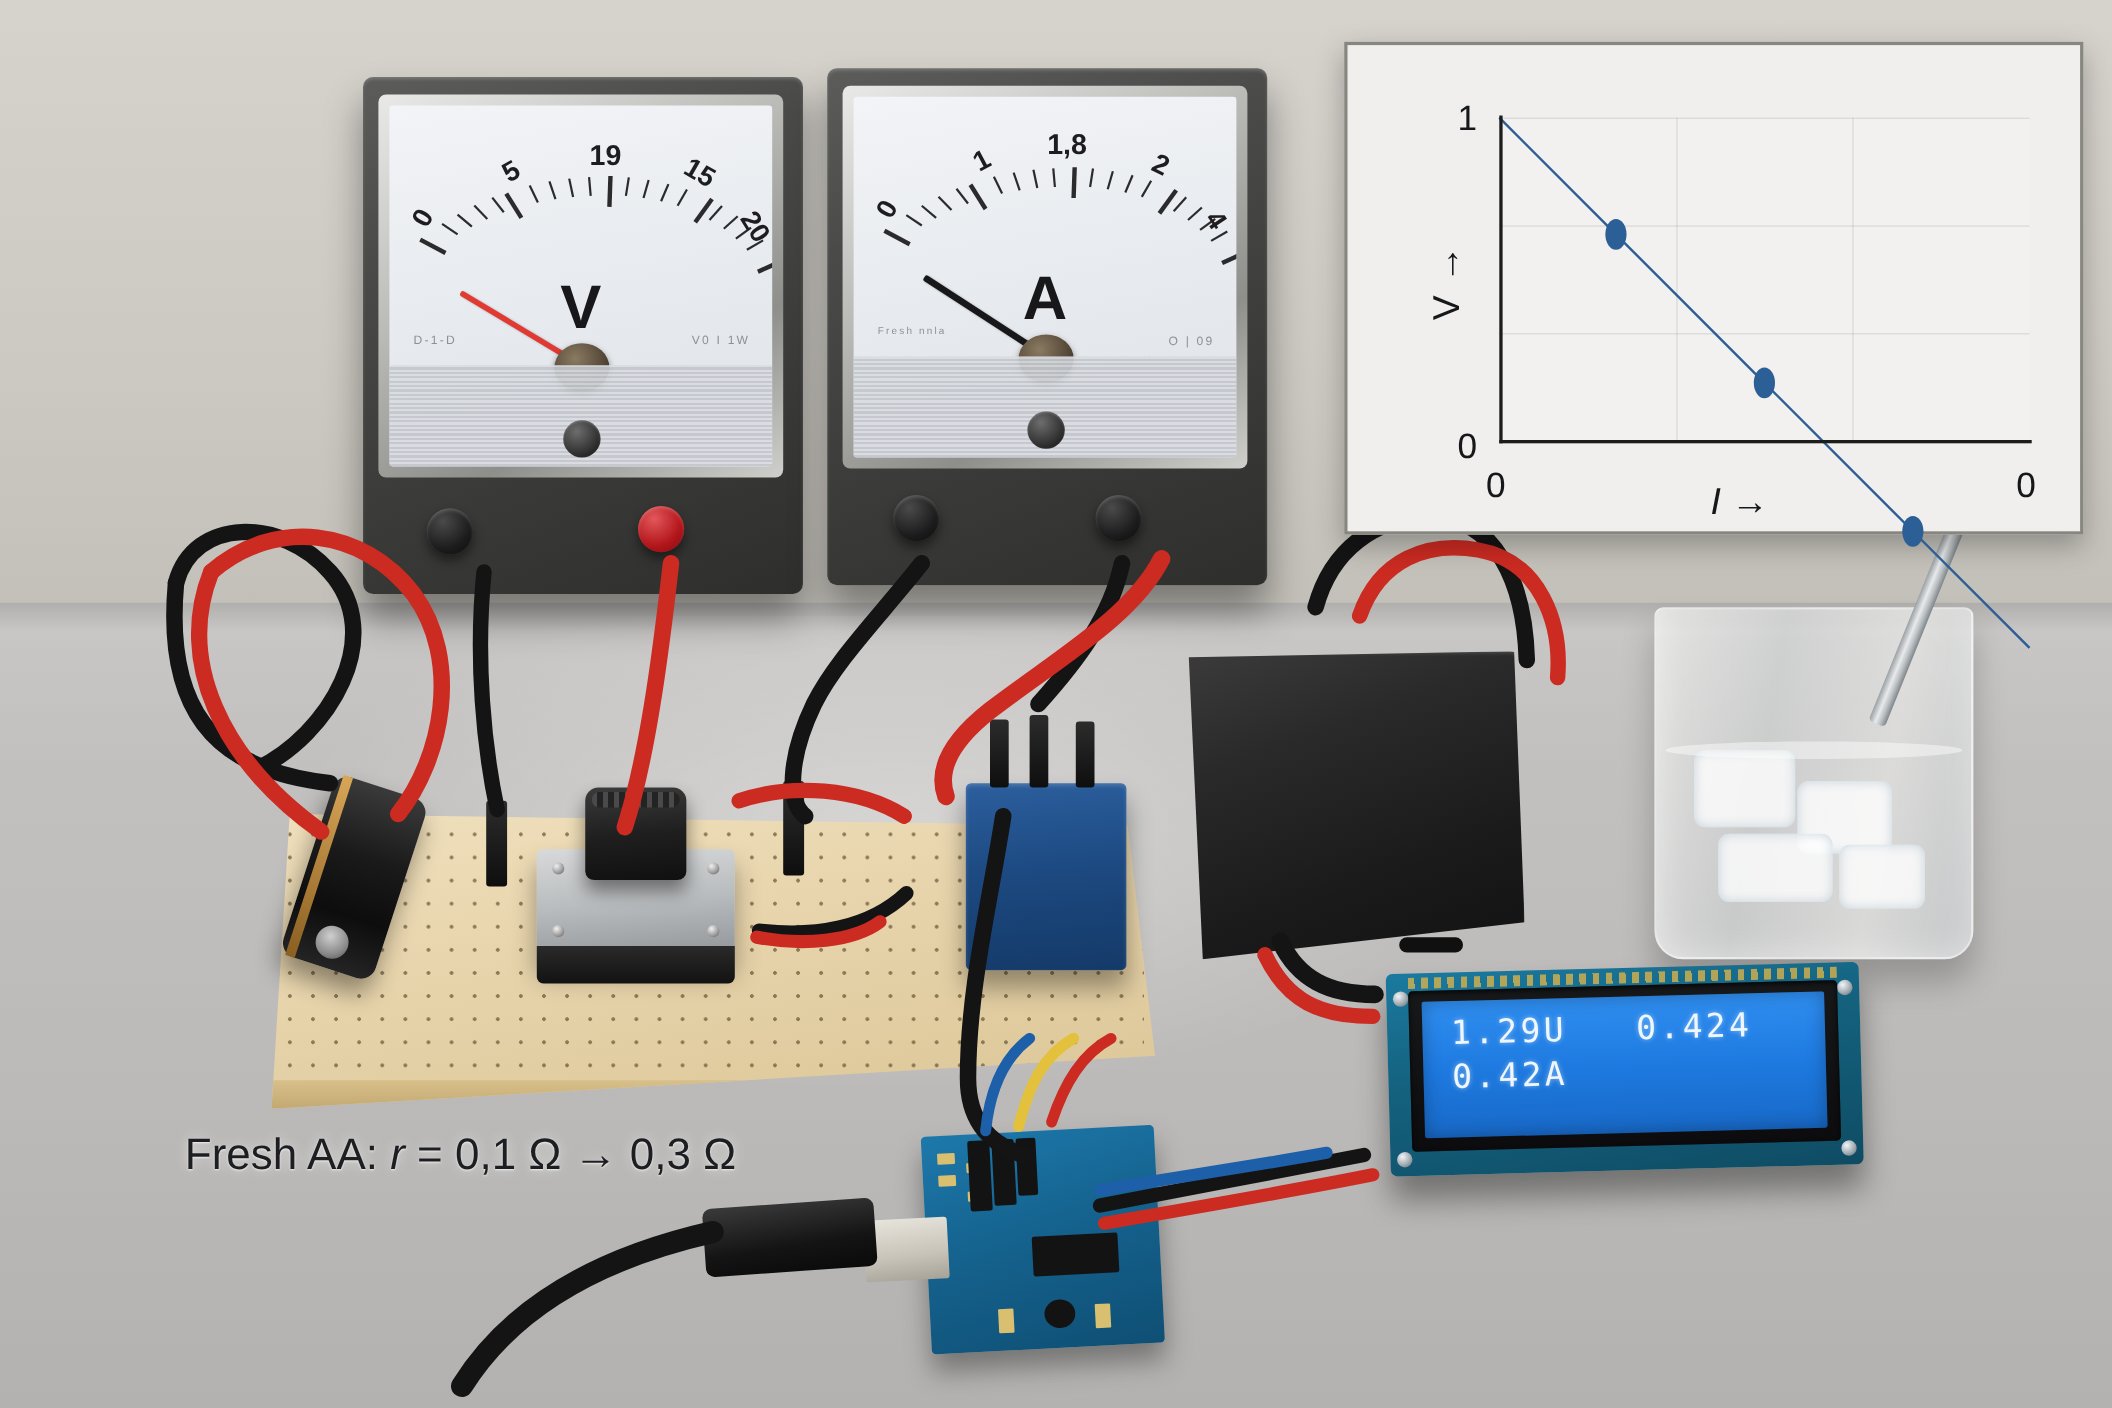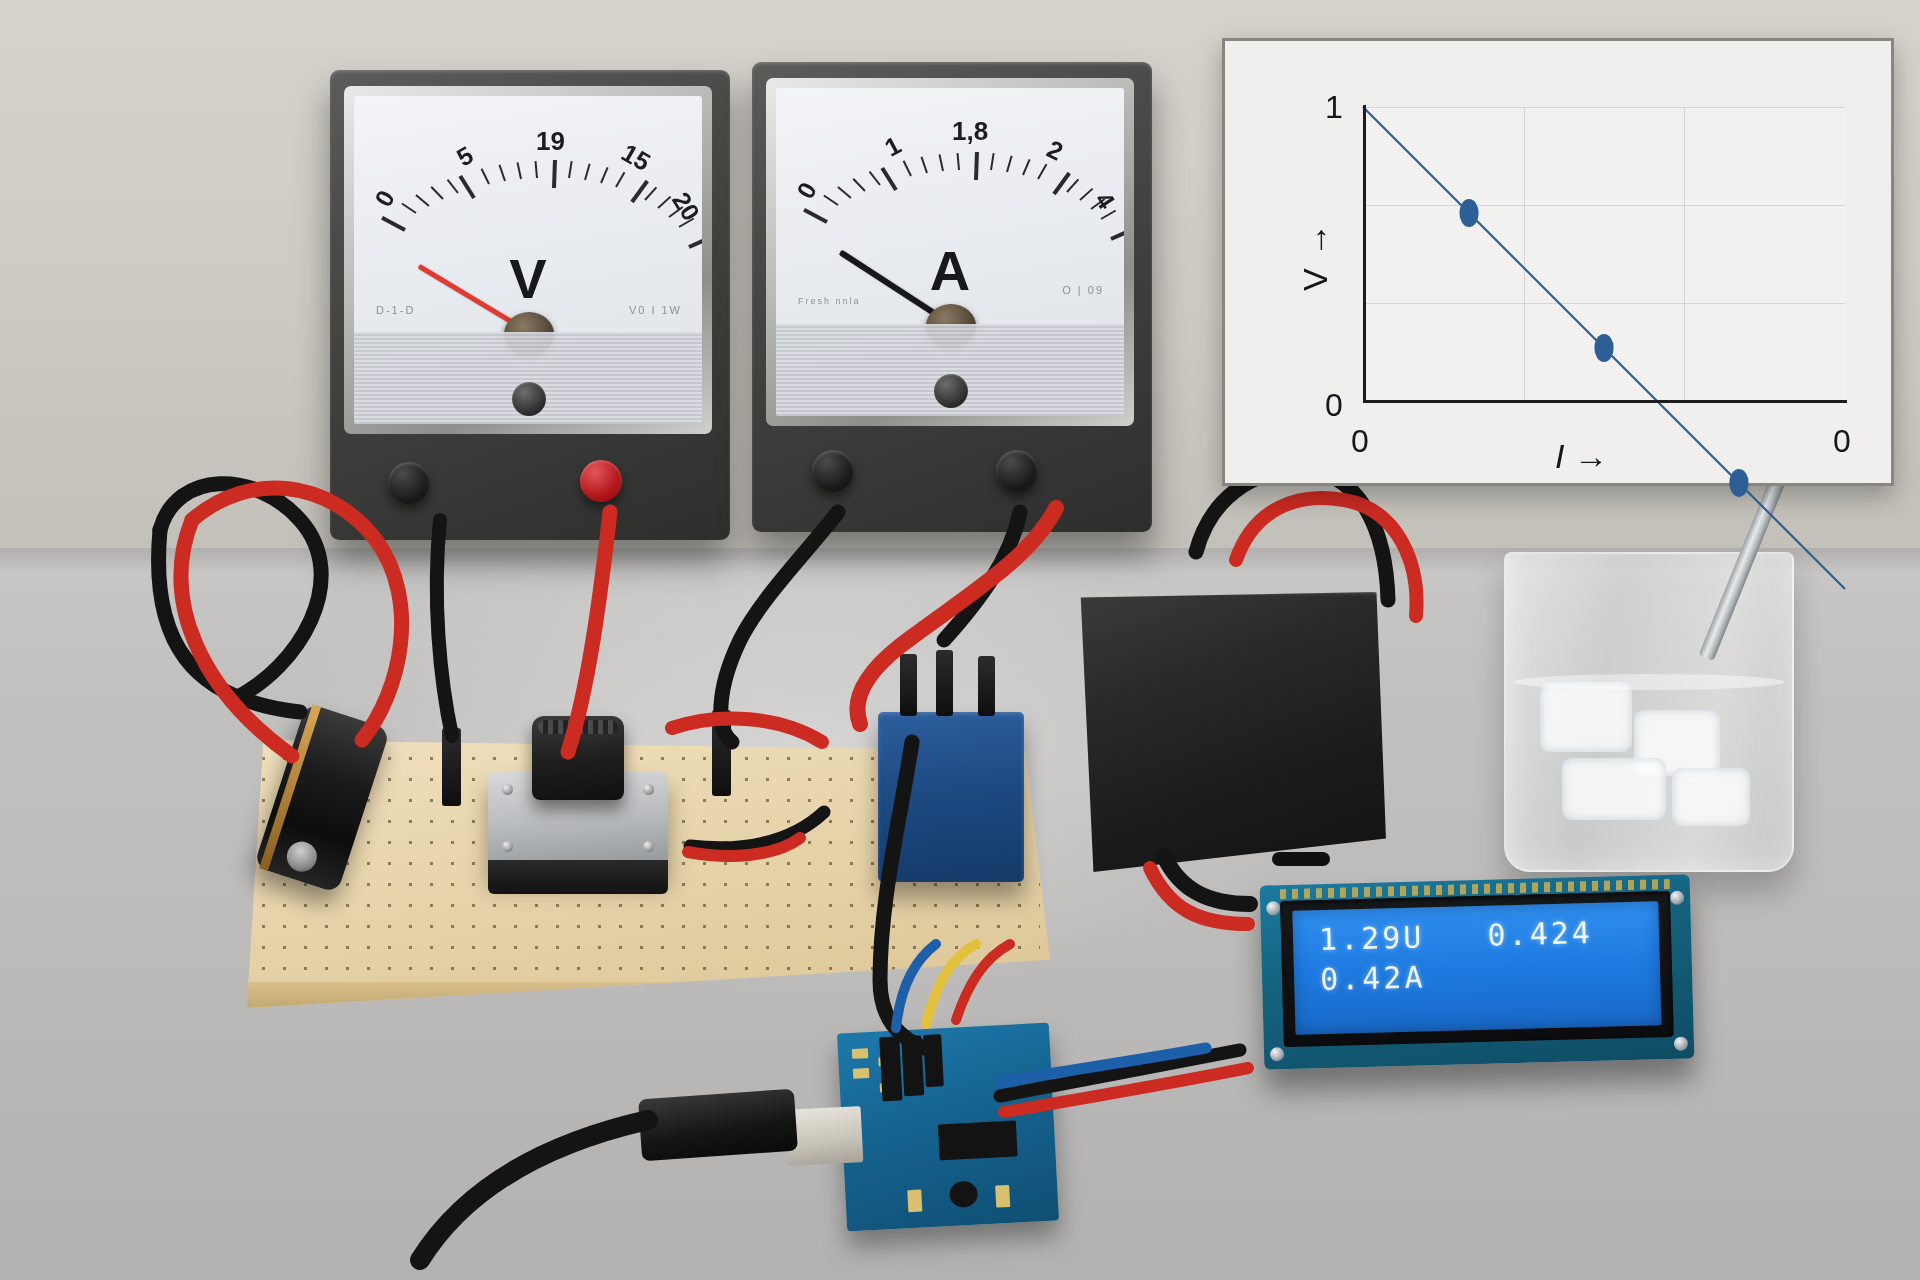--- a/index.html
+++ b/index.html
@@ -230,21 +230,21 @@
         <div class="tlabel" style="left:24px;top:88px;font-size:25px;transform:rotate(-60deg);">0</div>
         <div class="tlabel" style="left:110px;top:44px;font-size:25px;transform:rotate(-28deg);">1</div>
         <div class="tlabel" style="left:176px;top:28px;font-size:26px;">1,8</div>
         <div class="tlabel" style="left:272px;top:48px;font-size:25px;transform:rotate(26deg);">2</div>
         <div class="tlabel" style="left:322px;top:98px;font-size:25px;transform:rotate(56deg);">4</div>
       </div>
 
       <div class="unit" style="top:150px;font-size:56px;">A</div>
 
       <div class="tinytxt" style="left:22px;top:208px;font-size:9px;">Fresh nnla</div>
-      <div class="tinytxt" style="right:20px;top:196px;text-align:center;">O | 09</div>
+      <div class="tinytxt" style="right:20px;top:217px;text-align:center;">O | 09</div>
 
       <div class="needle" style="left:172px;top:104px;width:6px;height:132px;background:#18181a;transform:rotate(-57deg);box-shadow:0 1px 2px rgba(0,0,0,.3);"></div>
       <div class="hub" style="left:150px;top:216px;width:50px;height:44px;"></div>
       <div class="grill"></div>
       <div class="screw" style="left:158px;top:286px;width:34px;height:34px;"></div>
     </div>
     <div class="term" style="left:60px;top:388px;width:42px;height:42px;"></div>
     <div class="term" style="left:244px;top:388px;width:42px;height:42px;"></div>
   </div>
 
@@ -392,16 +392,19 @@
 
     <div class="ctxt" style="left:100px;top:48px;">1</div>
     <div class="ctxt" style="left:100px;top:346px;">0</div>
     <div class="ctxt" style="left:126px;top:382px;">0</div>
     <div class="ctxt" style="left:608px;top:382px;">0</div>
 
     <div class="ylab">V →</div>
     <div class="ctxt" style="left:330px;top:396px;font-style:italic;font-size:34px;">I →</div>
   </div>
 
+  <div class="cap" style="left:168px;top:1028px;">
+    <span>Fresh AA: </span><i>r</i><span> = 0,1 Ω → 0,3 Ω</span>
+  </div>
 
 
 
 </div>
 
 </body></html>

